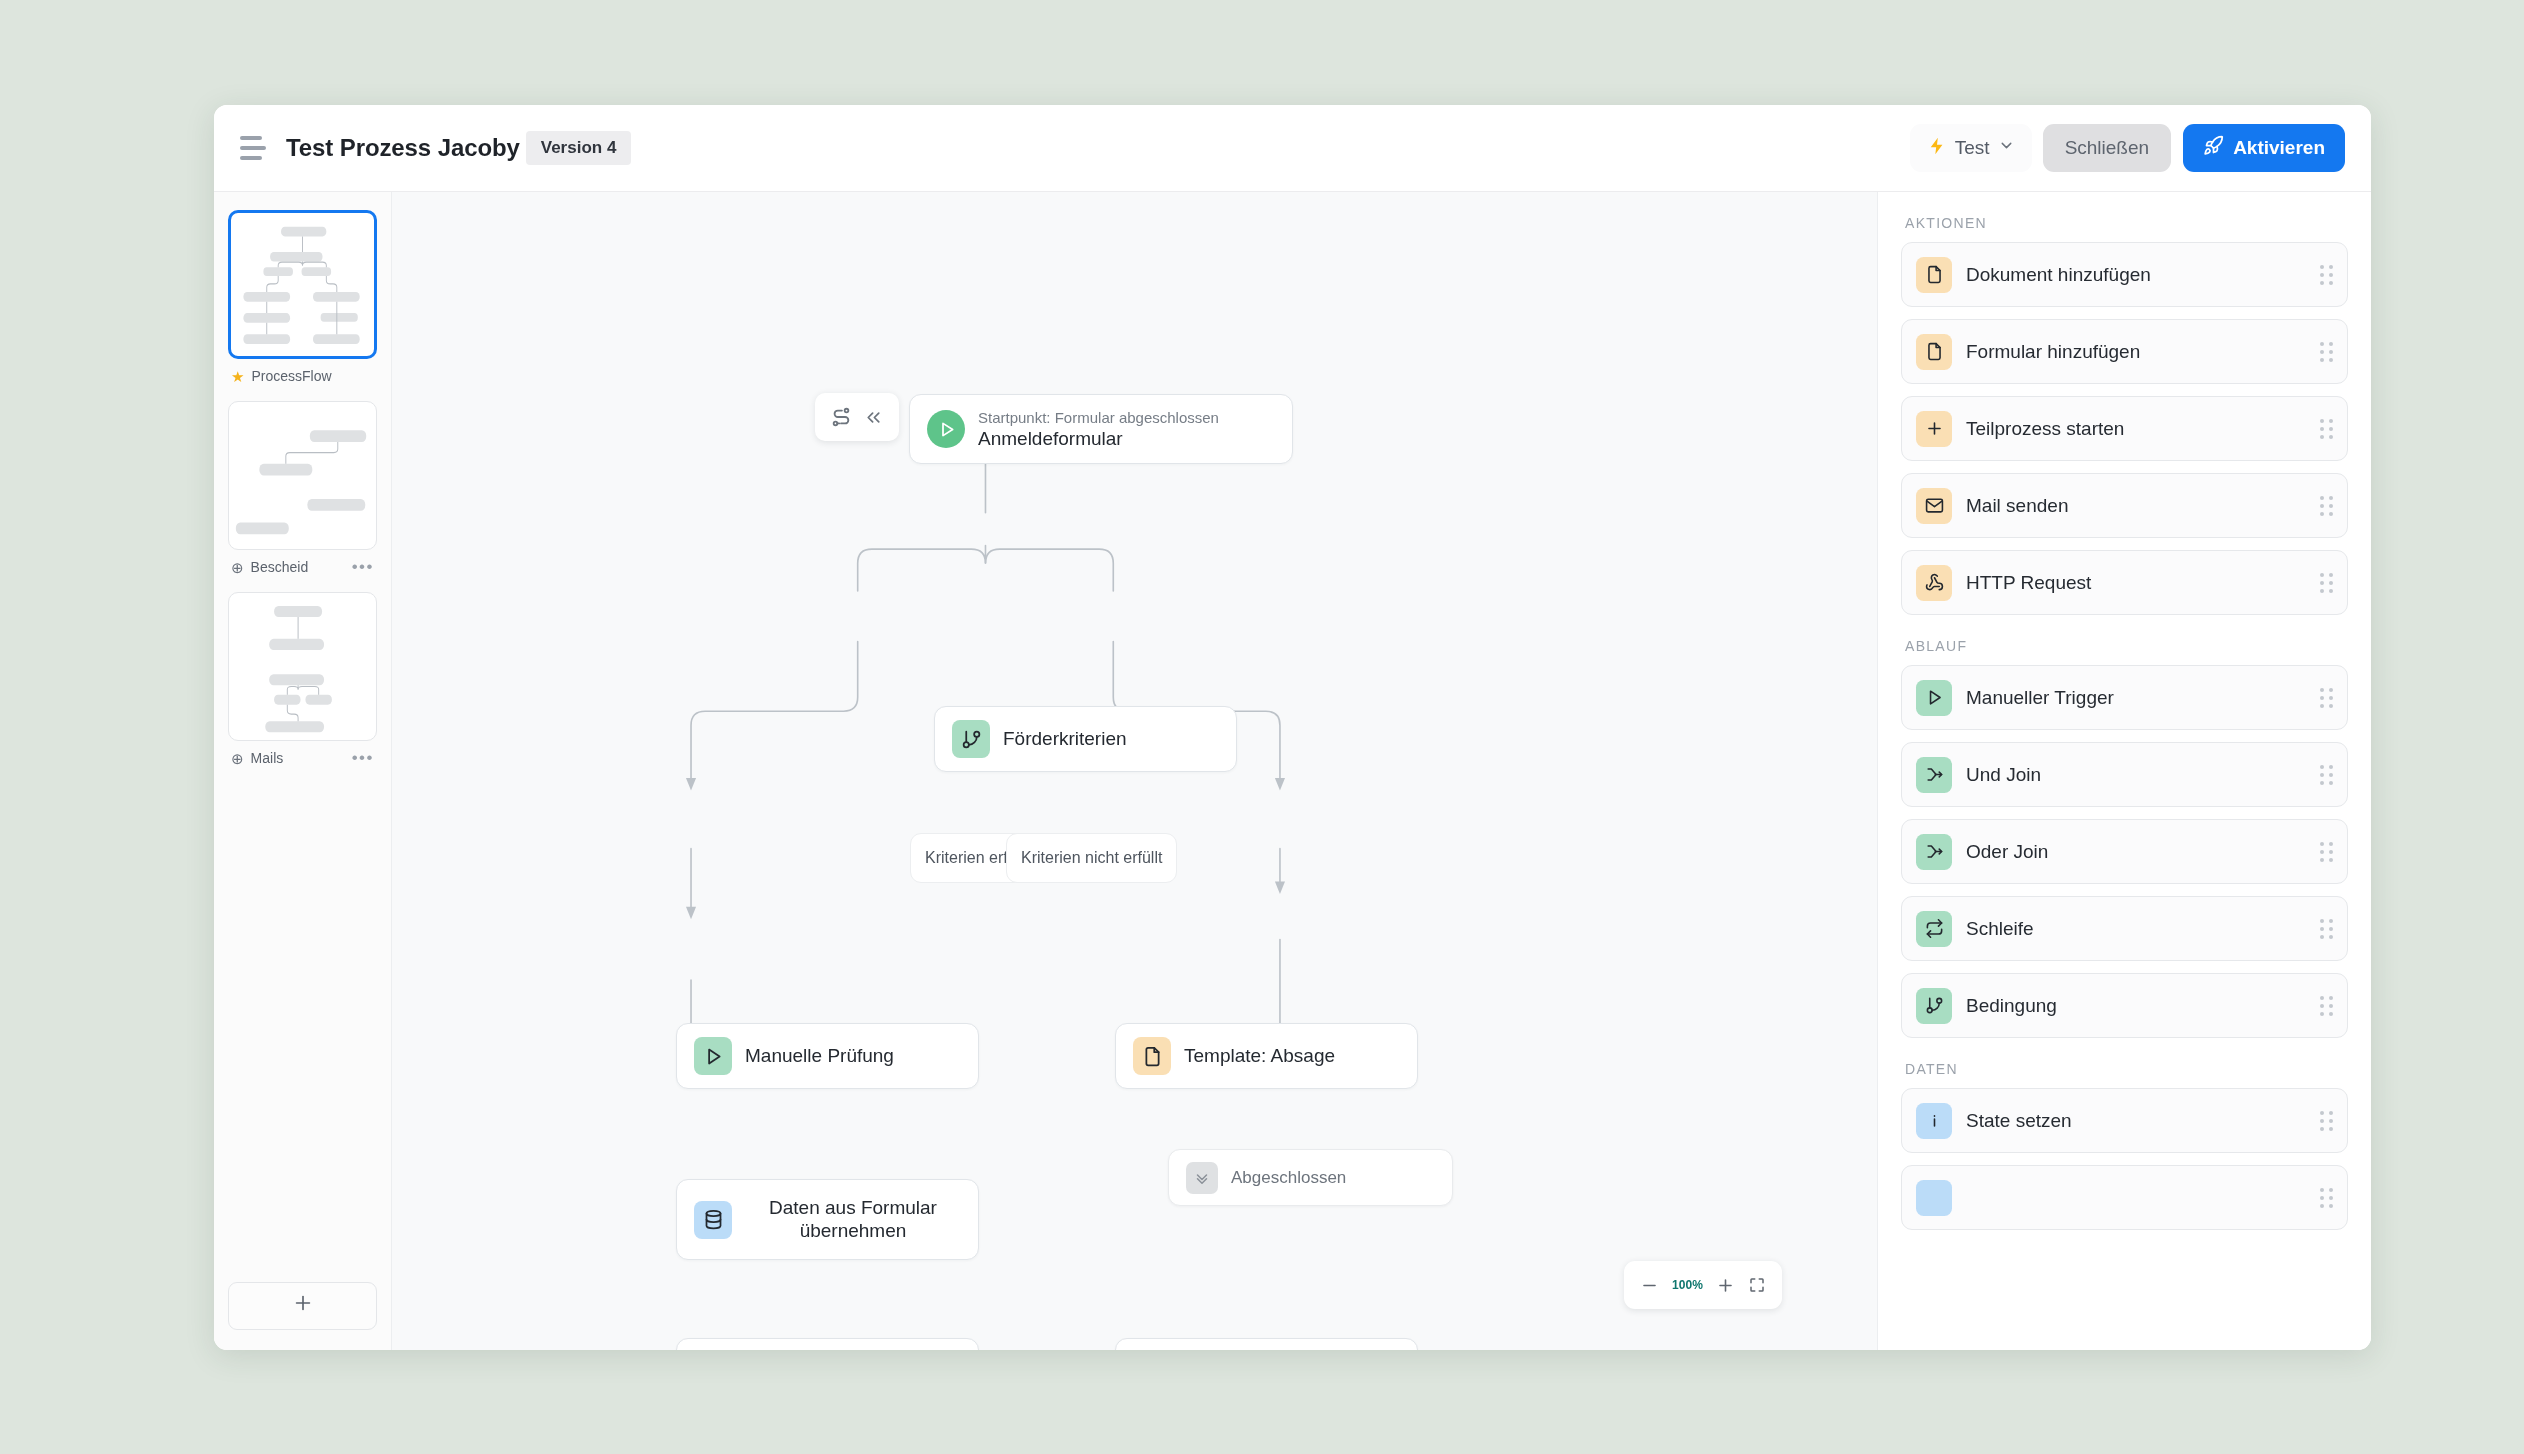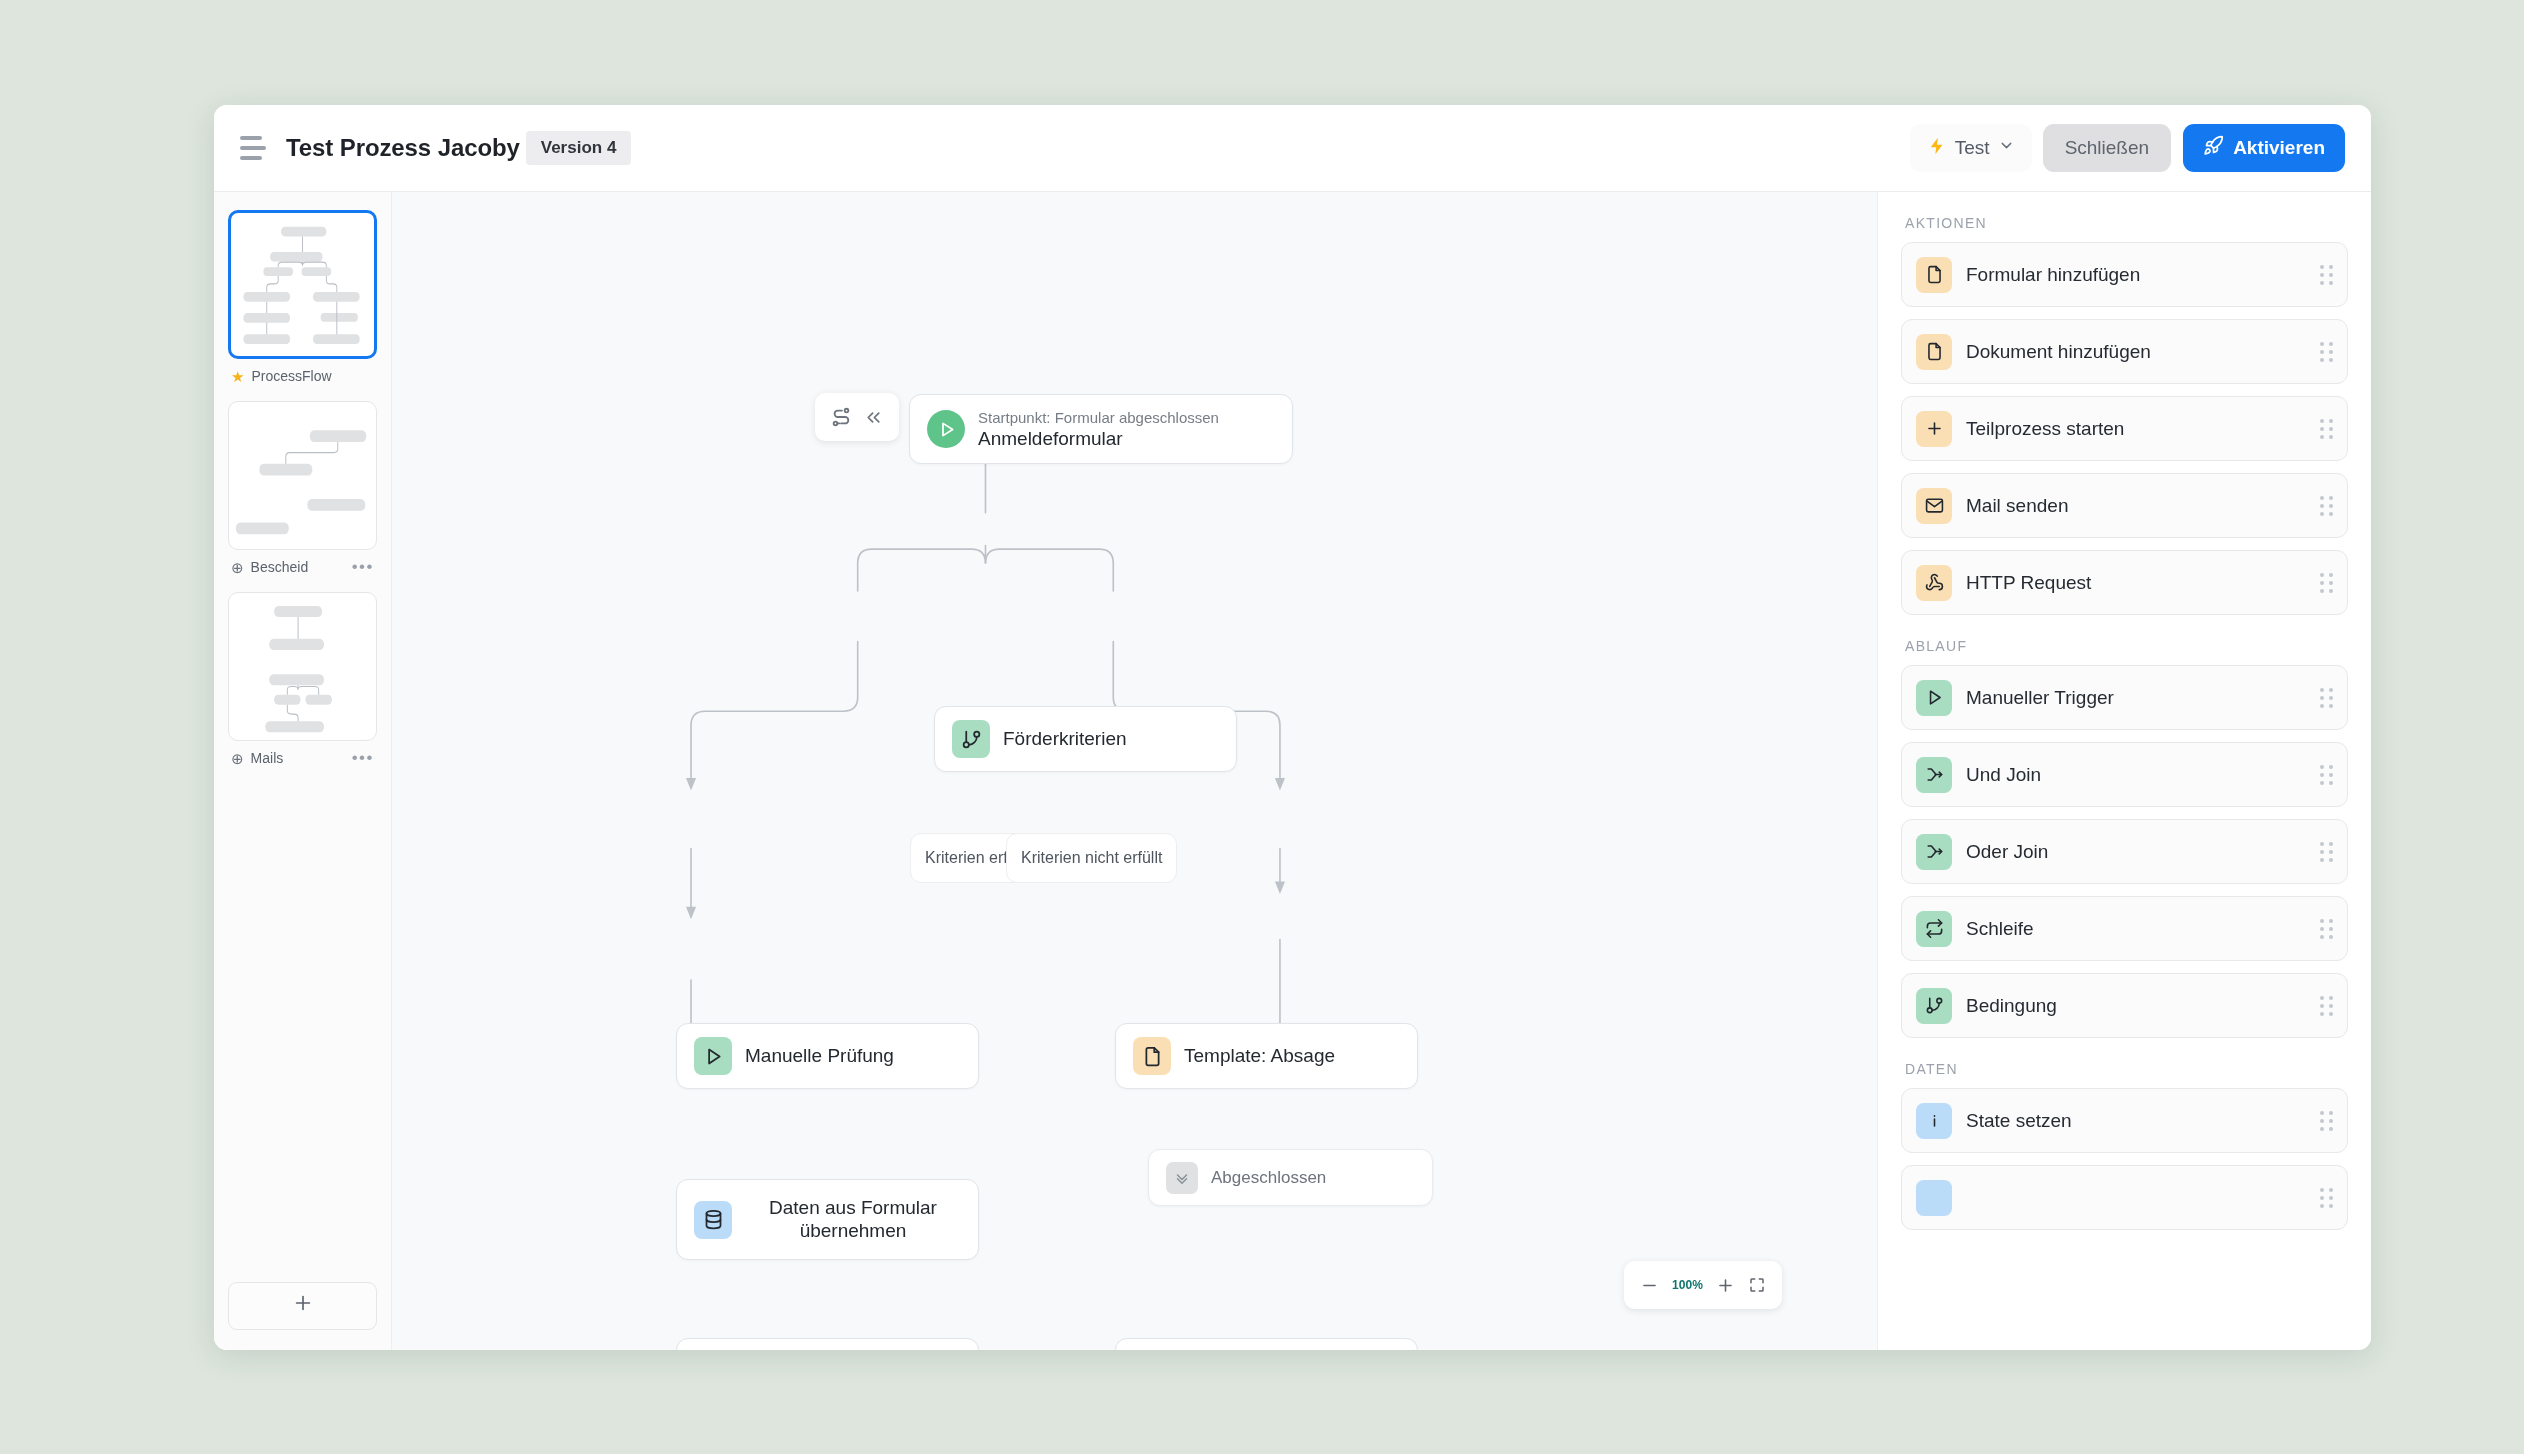--- a/index.html
+++ b/index.html
@@ -544,21 +544,21 @@
           <svg width="21" height="21" viewBox="0 0 24 24" fill="none" stroke="#23282e" stroke-width="2" stroke-linecap="round" stroke-linejoin="round">
             <path d="M14 2H7a2 2 0 0 0-2 2v16a2 2 0 0 0 2 2h10a2 2 0 0 0 2-2V7z"></path>
               <polyline points="14 2 14 7 19 7"></polyline>
           </svg>
         </div>
         <div class="ntext">
           <span class="ntitle">Template: Absage</span>
         </div>
       </div>
 
-      <div class="node muted" style="left:756px; top:957px; width:285px; height:57px;">
+      <div class="node muted" style="left:776px; top:957px; width:285px; height:57px;">
         <div class="nicon ic-grey">
           <svg width="18" height="18" viewBox="0 0 24 24" fill="none" stroke="#8b9199" stroke-width="2" stroke-linecap="round" stroke-linejoin="round">
             <polyline points="6 8 12 14 18 8"></polyline>
               <polyline points="6 13 12 19 18 13"></polyline>
           </svg>
         </div>
         <div class="ntext">
           <span class="ntitle">Abgeschlossen</span>
         </div>
       </div>
@@ -598,39 +598,39 @@
 
         <div class="section-label">AKTIONEN</div>
 
         <div class="bitem">
           <span class="bicon ic-amber">
             <svg width="19" height="19" viewBox="0 0 24 24" fill="none" stroke="#23282e" stroke-width="2" stroke-linecap="round" stroke-linejoin="round">
                 <path d="M14 2H7a2 2 0 0 0-2 2v16a2 2 0 0 0 2 2h10a2 2 0 0 0 2-2V7z"></path>
                 <polyline points="14 2 14 7 19 7"></polyline>
               </svg>
           </span>
-          <span class="blabel">Formular hinzufügen</span>
+          <span class="blabel">Dokument hinzufügen</span>
           <span class="grip">
               <i></i>
               <i></i>
               <i></i>
               <i></i>
               <i></i>
               <i></i>
             </span>
         </div>
 
         <div class="bitem">
           <span class="bicon ic-amber">
             <svg width="19" height="19" viewBox="0 0 24 24" fill="none" stroke="#23282e" stroke-width="2" stroke-linecap="round" stroke-linejoin="round">
                 <path d="M14 2H7a2 2 0 0 0-2 2v16a2 2 0 0 0 2 2h10a2 2 0 0 0 2-2V7z"></path>
                 <polyline points="14 2 14 7 19 7"></polyline>
               </svg>
           </span>
-          <span class="blabel">Dokument hinzufügen</span>
+          <span class="blabel">Formular hinzufügen</span>
           <span class="grip">
               <i></i>
               <i></i>
               <i></i>
               <i></i>
               <i></i>
               <i></i>
             </span>
         </div>
 

